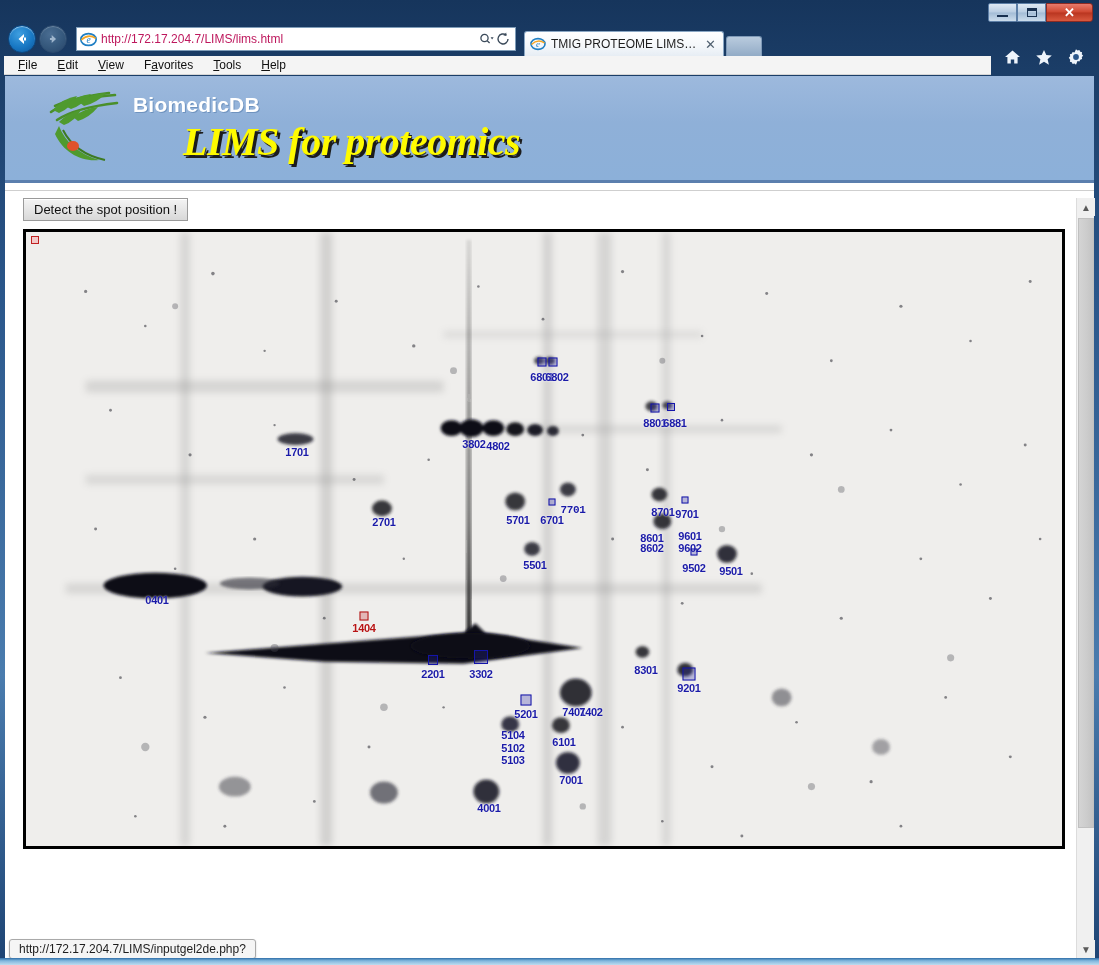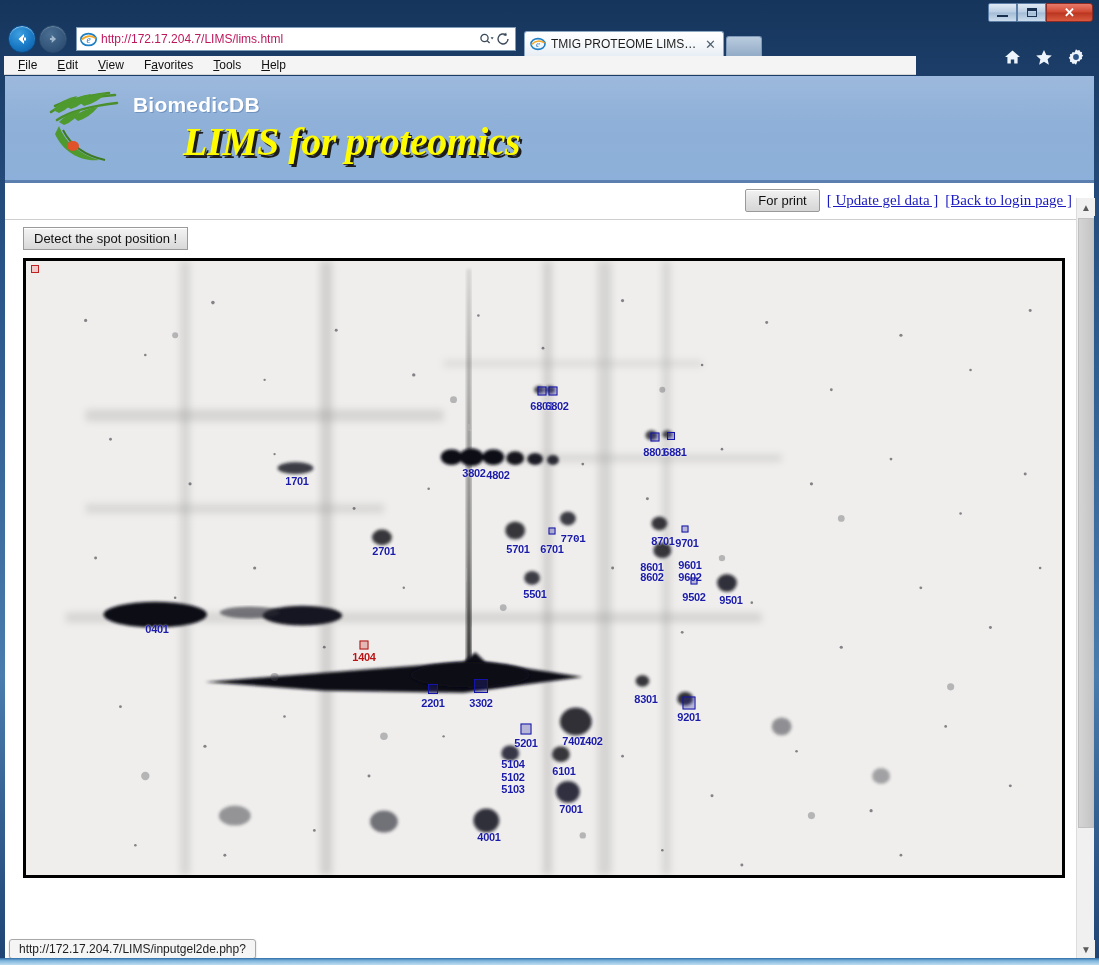--- a/index.html
+++ b/index.html
@@ -90,21 +90,21 @@
     border:1px solid #7f9ab8; border-bottom:none; border-radius:3px 3px 0 0;
   }
   .cmdicons {
     position:absolute; right:10px; top:26px; display:flex; gap:14px; align-items:center;
     color:#edf3fa;
   }
   .cmdicons svg { display:block; }
 
   
   .menubar {
-    position:absolute; left:4px; top:56px; width:912px; height:19px;
+    position:absolute; left:4px; top:56px; width:987px; height:19px;
     background:#f4f4f4; border-bottom:1px solid #d6d6d6;
     display:flex; align-items:center; padding-left:14px; gap:20px;
   }
   .menuitem { font-size:12px; color:#101010; }
   .menuitem u { text-decoration:underline; }
 
   
   .viewport {
     position:absolute; left:5px; top:76px; width:1089px; height:882px;
     background:#fff; overflow:hidden;
@@ -340,25 +340,20 @@
           <path d="M20 40 C28 56 44 66 62 70" stroke="#3d7a22" stroke-width="2" fill="none"></path>
           <ellipse cx="30" cy="56" rx="6" ry="5" fill="#e0522a"></ellipse>
         </svg>
         <div class="brand-sub">BiomedicDB</div>
         <div class="brand-main">LIMS for proteomics</div>
       </div>
     </div>
 
     <div class="page-body">
 
-      <div class="actionbar">
-        <button class="btn-print">For print</button>
-        <a class="link-br">[ Update gel data ]</a>
-        <a class="link-br">[Back to login page ]</a>
-      </div>
       <div class="hr-line"></div>
 
       <div class="toolrow">
         <button class="btn-detect">Detect the spot position !</button>
       </div>
 
 
       <div class="gel-wrap">
         <svg class="gel-canvas" viewBox="0 0 1042 620" preserveAspectRatio="none">
           <defs>

